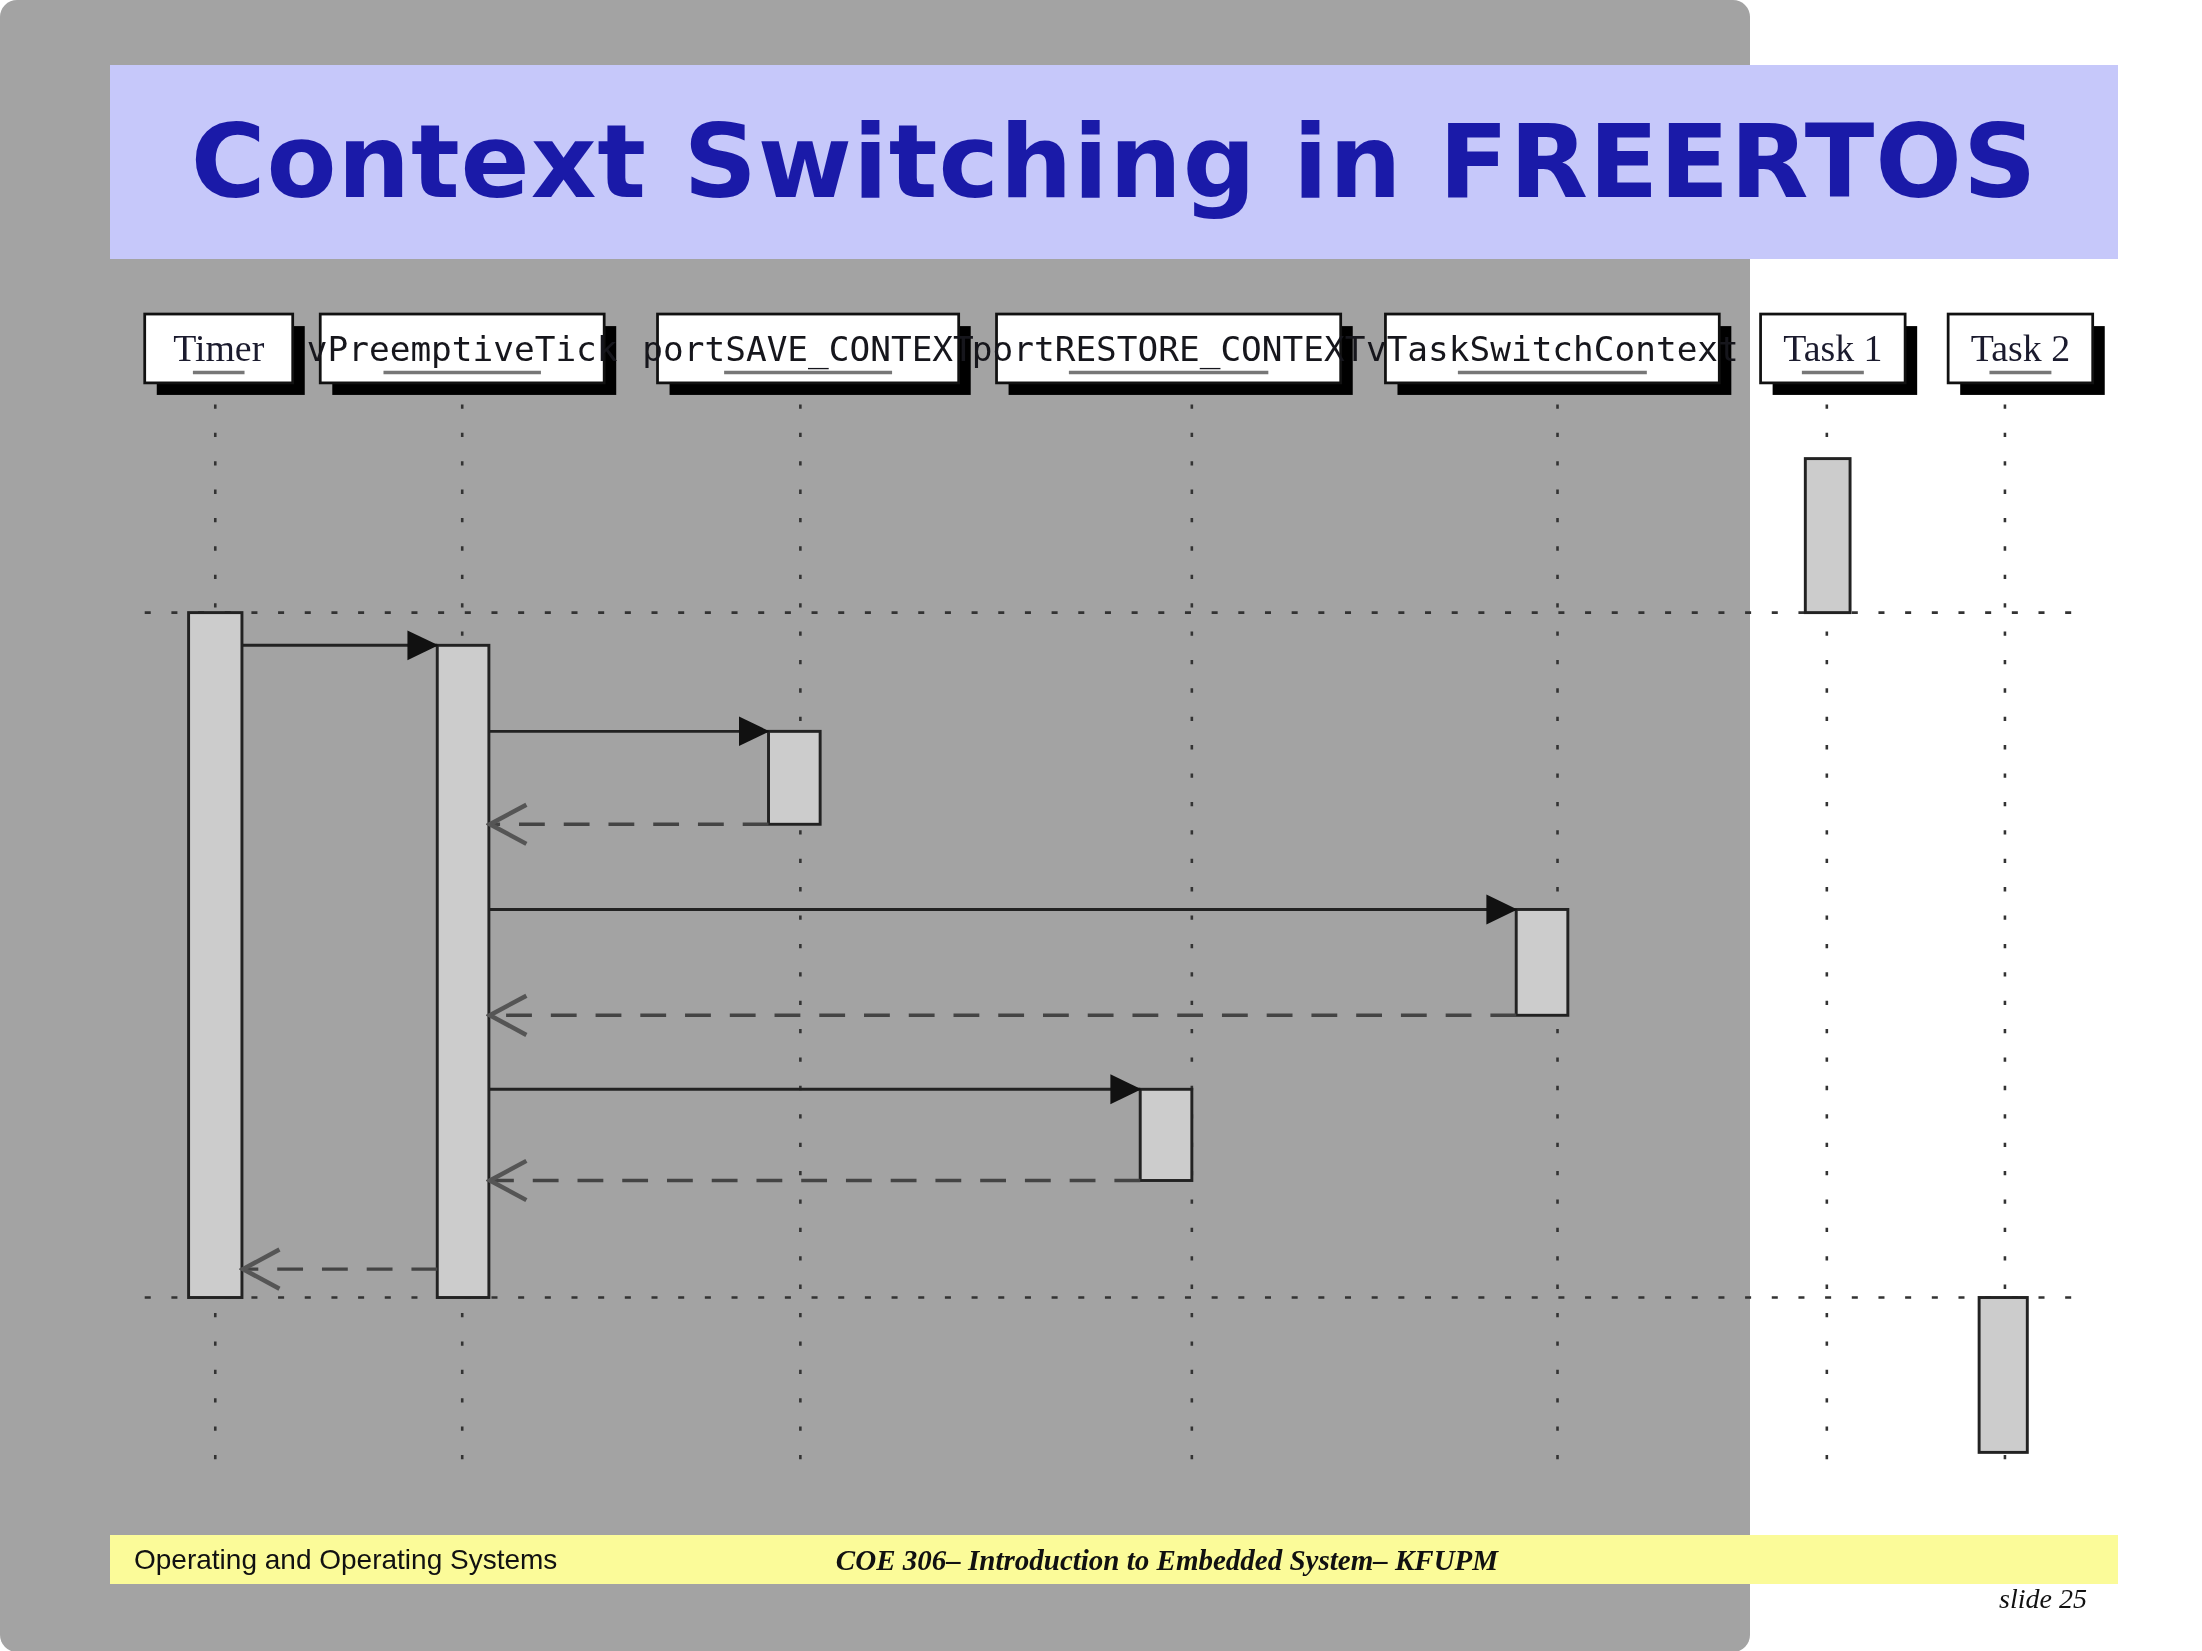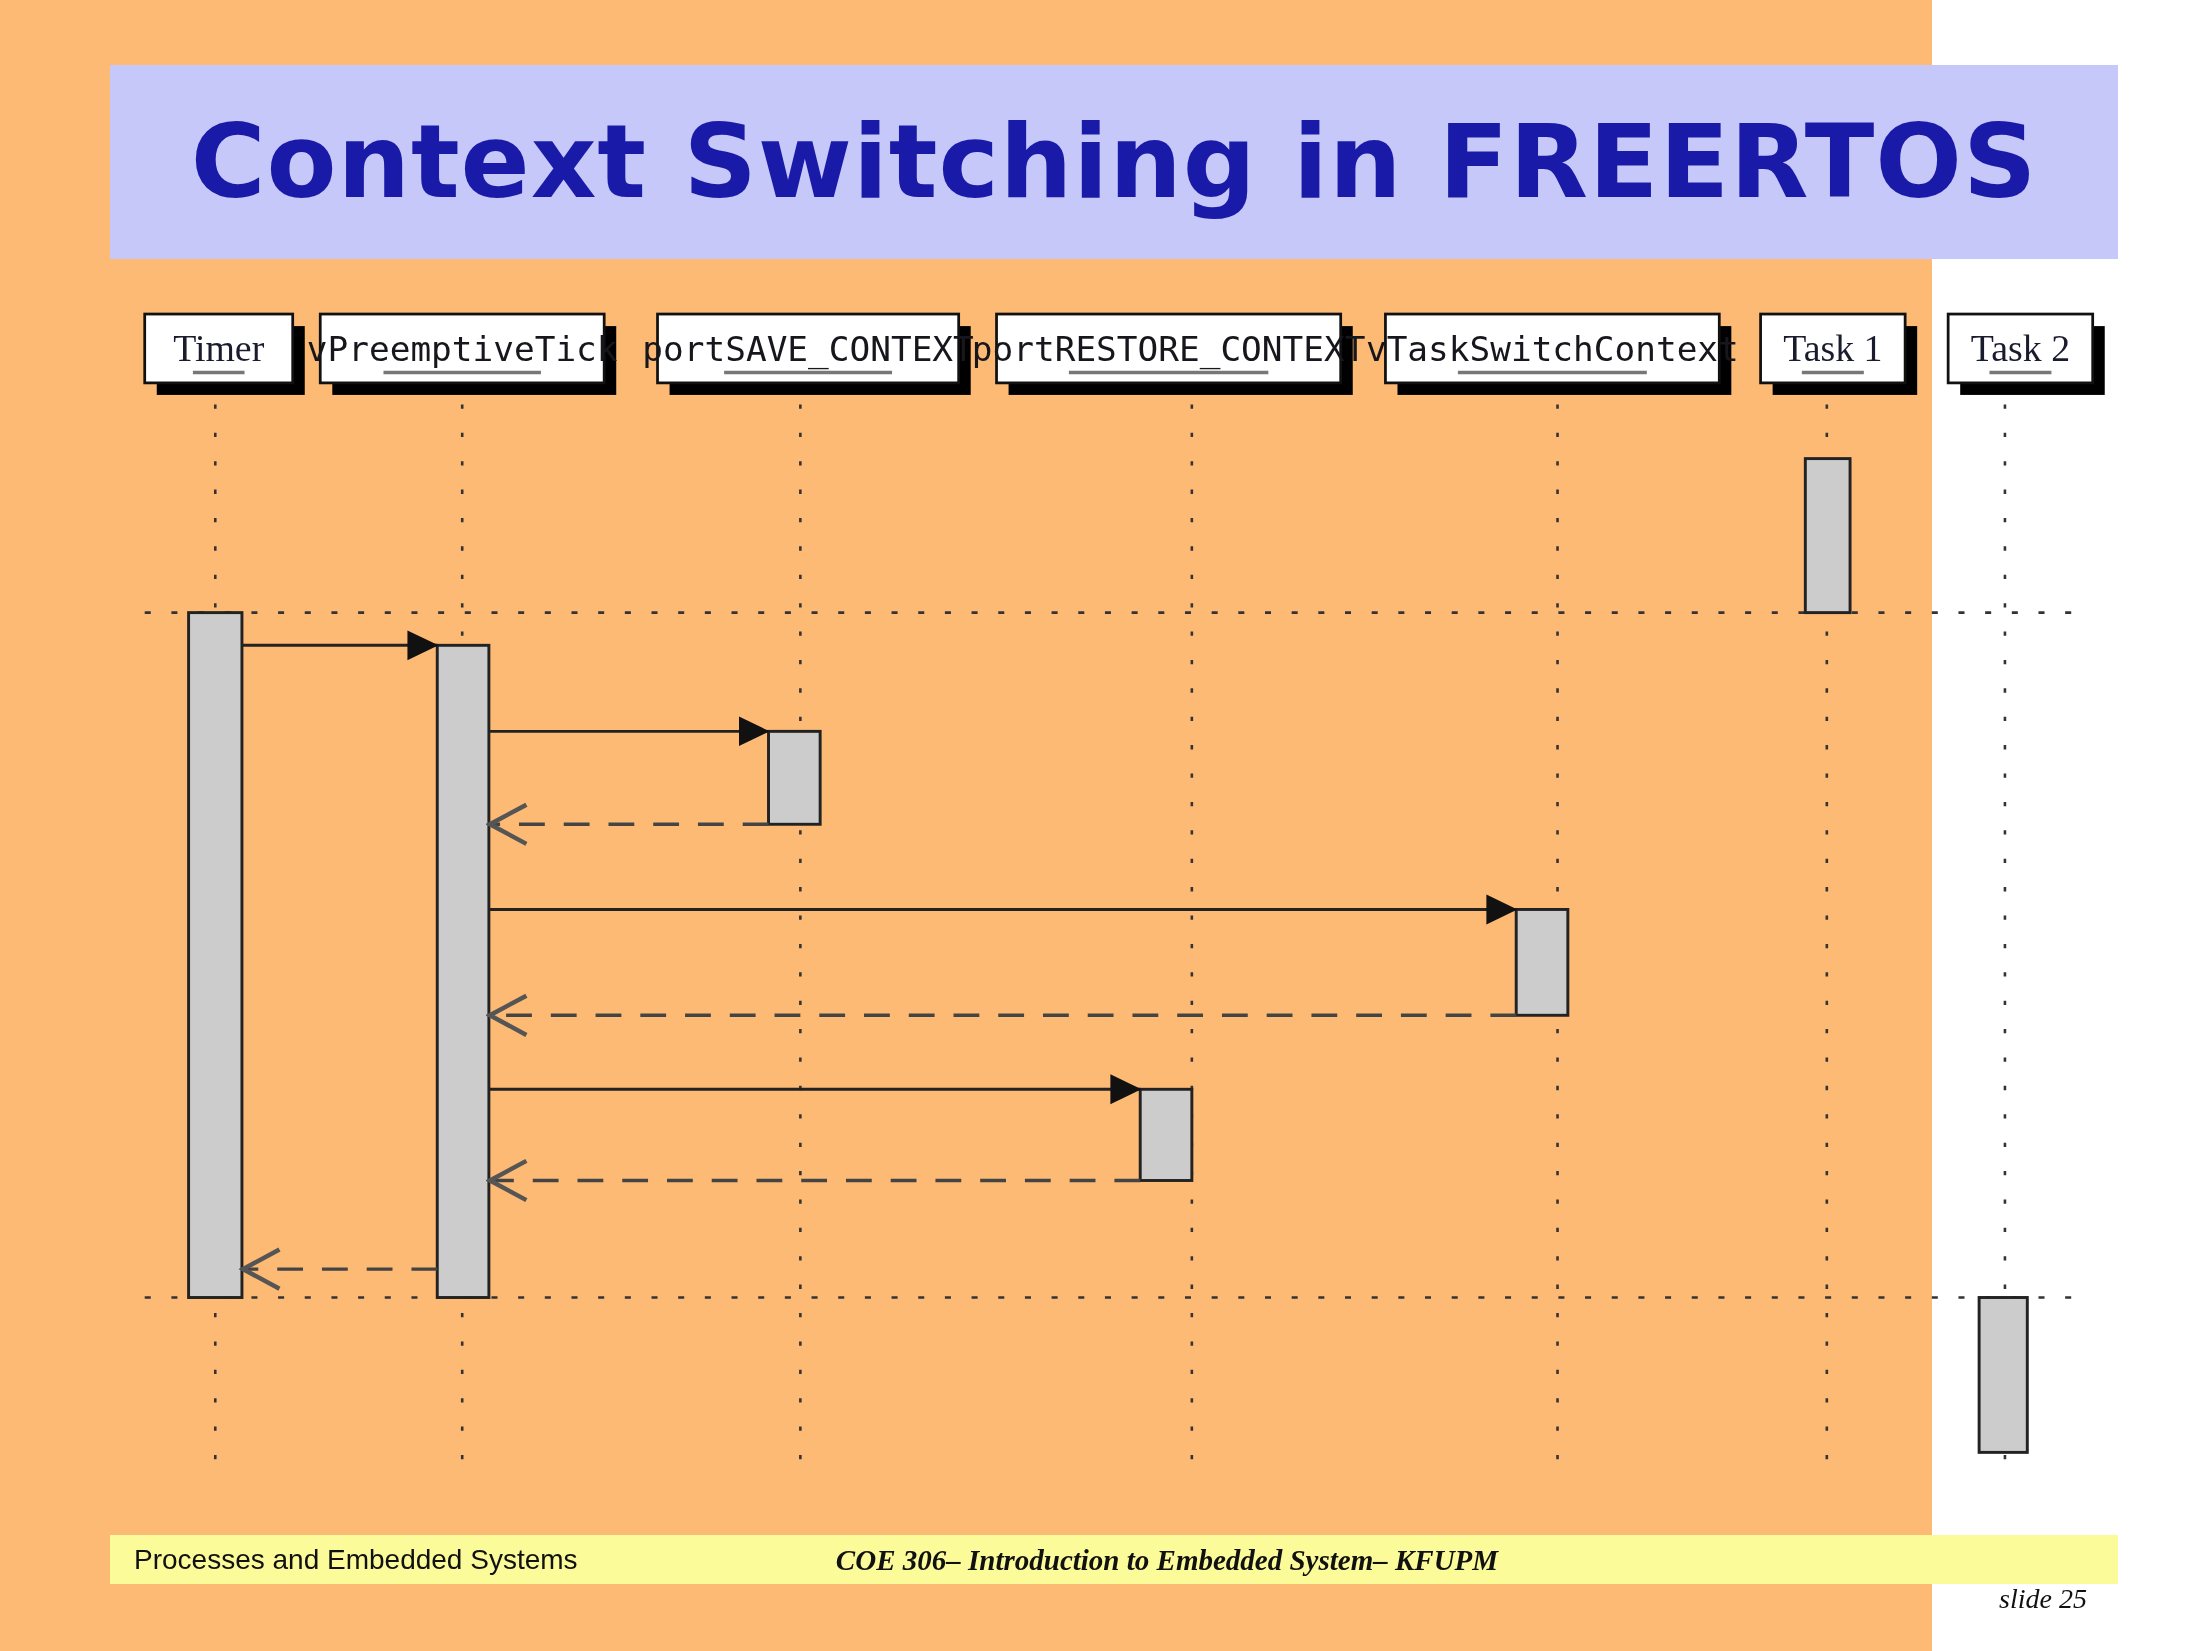--- a/index.html
+++ b/index.html
@@ -8,23 +8,24 @@
   }
   body {
     width: 2203px;
     height: 1652px;
     background: #ffffff;
     font-family: "Liberation Sans", sans-serif;
     overflow: hidden;
   }
   #slide {
     position: relative;
-    width: 1932px;
+    width: 1750px;
     height: 1652px;
-    background: #fdba74;
+    background: #a3a3a3;
+    border-radius: 17px;
   }
 
   
   #title-band {
     position: absolute;
     left: 110px;
     top: 65px;
     width: 2008px;
     height: 194px;
     background: #c6c8fa;
@@ -182,19 +183,19 @@
         <line x1="893" x2="570" y1="958" y2="958" stroke="#444444" stroke-width="4" stroke-dasharray="30 22" marker-end="url(#head-open)"></line>
         <line x1="568" x2="1762" y1="1057" y2="1057" stroke="#222222" stroke-width="3.4" stroke-dasharray="none" marker-end="url(#head-filled)"></line>
         <line x1="1762" x2="570" y1="1180" y2="1180" stroke="#444444" stroke-width="4" stroke-dasharray="30 22" marker-end="url(#head-open)"></line>
         <line x1="568" x2="1325" y1="1266" y2="1266" stroke="#222222" stroke-width="3.4" stroke-dasharray="none" marker-end="url(#head-filled)"></line>
         <line x1="1325" x2="570" y1="1372" y2="1372" stroke="#444444" stroke-width="4" stroke-dasharray="30 22" marker-end="url(#head-open)"></line>
         <line x1="508" x2="283" y1="1475" y2="1475" stroke="#444444" stroke-width="4" stroke-dasharray="30 22" marker-end="url(#head-open)"></line>
       </g>
   </svg>
 
   <div id="footer-band">
-    <div id="footer-left">Processes and Embedded Systems</div>
+    <div id="footer-left">Operating and Operating Systems</div>
     <div id="footer-center">COE 306– Introduction to Embedded System– KFUPM</div>
     <div id="footer-right">slide 25</div>
   </div>
 
 </div>
 
 
 </body></html>

